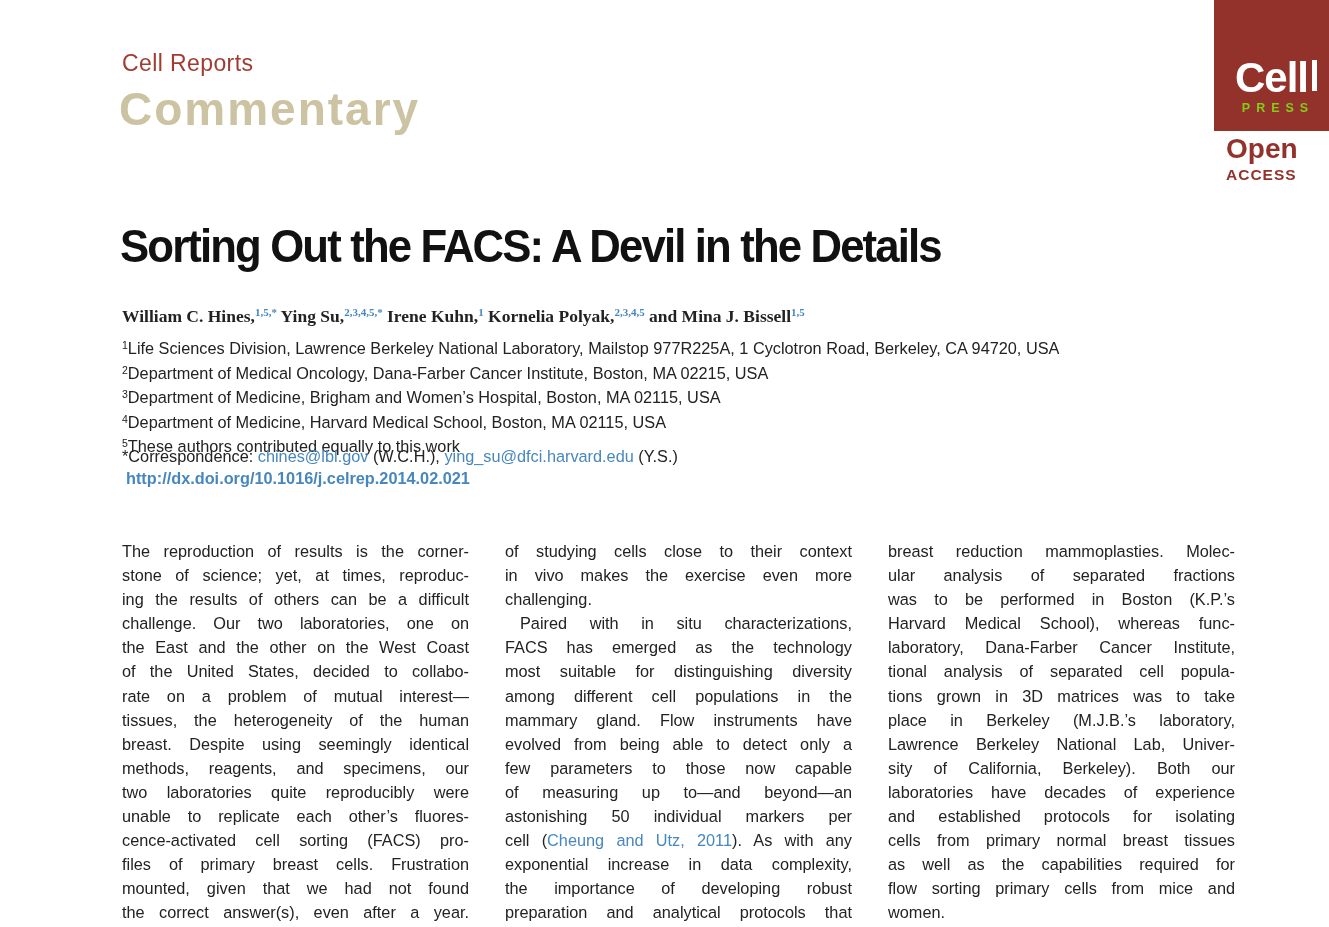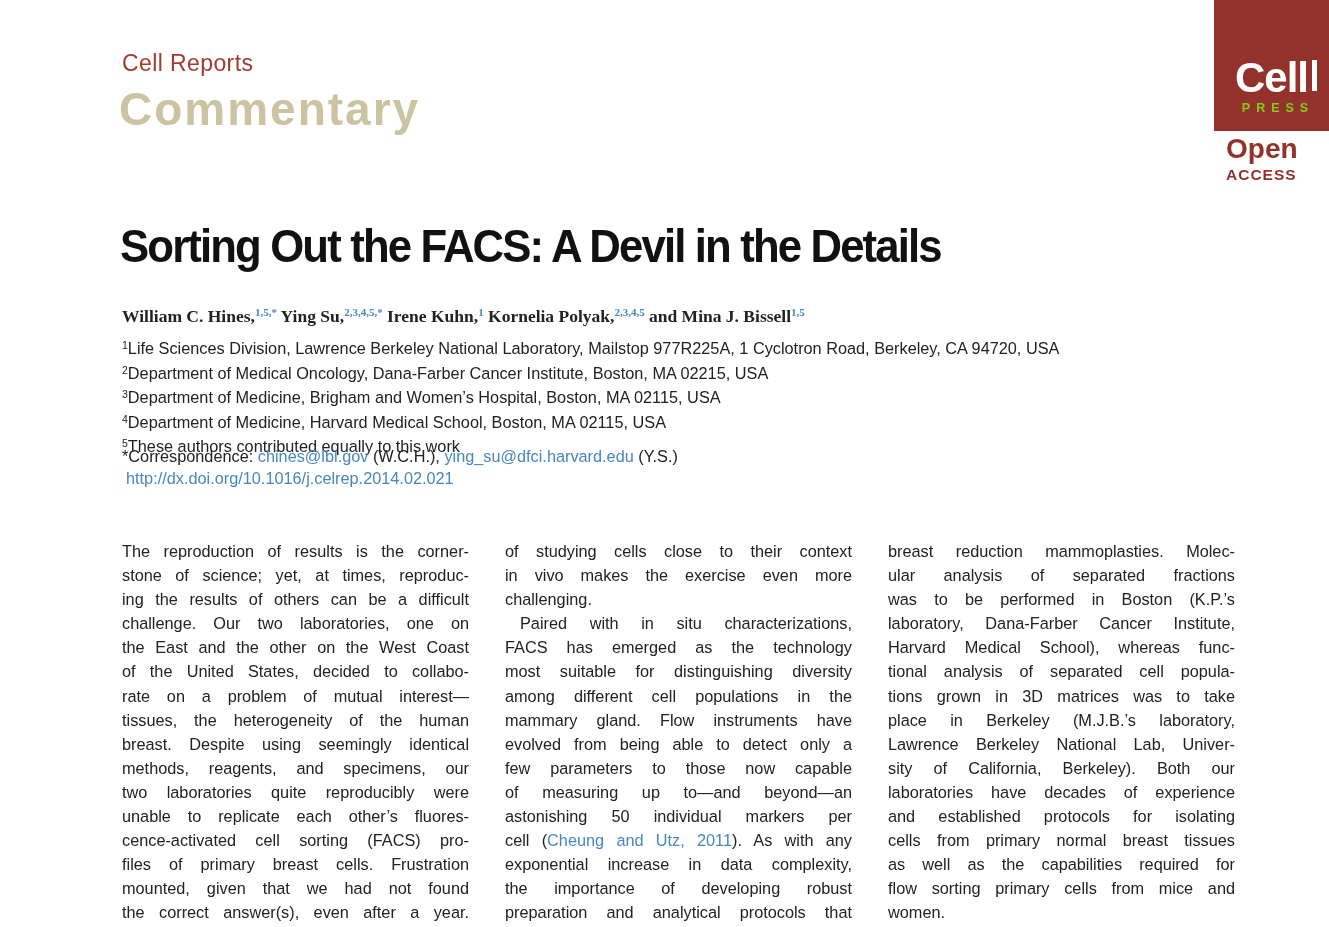--- a/index.html
+++ b/index.html
@@ -21,21 +21,21 @@
   .access{position:absolute;left:1217px;top:167px;font-size:15.5px;font-weight:bold;letter-spacing:1px;color:var(--logo-red);line-height:1;}
   
   .title{position:absolute;left:111px;top:218px;font-size:47px;font-weight:bold;letter-spacing:-2px;
     transform:scaleX(.93);transform-origin:0 50%;white-space:nowrap;color:#111;}
   
   .authors{position:absolute;left:113px;top:306px;font-size:17.5px;font-weight:bold;white-space:nowrap;color:#222;font-family:Liberation Serif, serif;}
   sup.sup-blue{font-size:11px;font-weight:bold;color:var(--link-blue);vertical-align:6px;}
   sup.sup-black{font-size:10.5px;vertical-align:5px;}
   .affils{position:absolute;left:113px;top:335px;font-size:16.3px;line-height:21.5px;color:#222;}
   .corr{position:absolute;left:113px;top:447px;font-size:16.3px;color:#222;}
-  .doi-line{position:absolute;left:117px;top:469px;font-size:16.3px;}
+  .doi-line{position:absolute;left:117px;top:469px;font-size:16.3px;font-weight:bold;}
   .link{color:var(--link-blue);cursor:pointer;}
   
   .body-cols{position:absolute;left:113px;top:539px;width:1092px;display:flex;gap:36px;}
   .col{width:347px;min-width:347px;font-size:16.3px;line-height:24.1px;color:#222;}
   .line{text-align:justify;text-align-last:justify;}
   .line.nj{text-align:right;text-align-last:left;}
   .line.ind{padding-left:15px;}
 </style>
 </head>
 <body>
@@ -109,22 +109,22 @@
         <div class="line">astonishing 50 individual markers per</div>
         <div class="line">cell (<span class="link">Cheung and Utz, 2011</span>). As with any</div>
         <div class="line">exponential increase in data complexity,</div>
         <div class="line">the importance of developing robust</div>
         <div class="line">preparation and analytical protocols that</div>
       </div>
     <div class="col">
         <div class="line">breast reduction mammoplasties. Molec-</div>
         <div class="line">ular analysis of separated fractions</div>
         <div class="line">was to be performed in Boston (K.P.’s</div>
+        <div class="line">Harvard Medical School), whereas func-</div>
         <div class="line">laboratory, Dana-Farber Cancer Institute,</div>
-        <div class="line">Harvard Medical School), whereas func-</div>
         <div class="line">tional analysis of separated cell popula-</div>
         <div class="line">tions grown in 3D matrices was to take</div>
         <div class="line">place in Berkeley (M.J.B.’s laboratory,</div>
         <div class="line">Lawrence Berkeley National Lab, Univer-</div>
         <div class="line">sity of California, Berkeley). Both our</div>
         <div class="line">laboratories have decades of experience</div>
         <div class="line">and established protocols for isolating</div>
         <div class="line">cells from primary normal breast tissues</div>
         <div class="line">as well as the capabilities required for</div>
         <div class="line">flow sorting primary cells from mice and</div>

